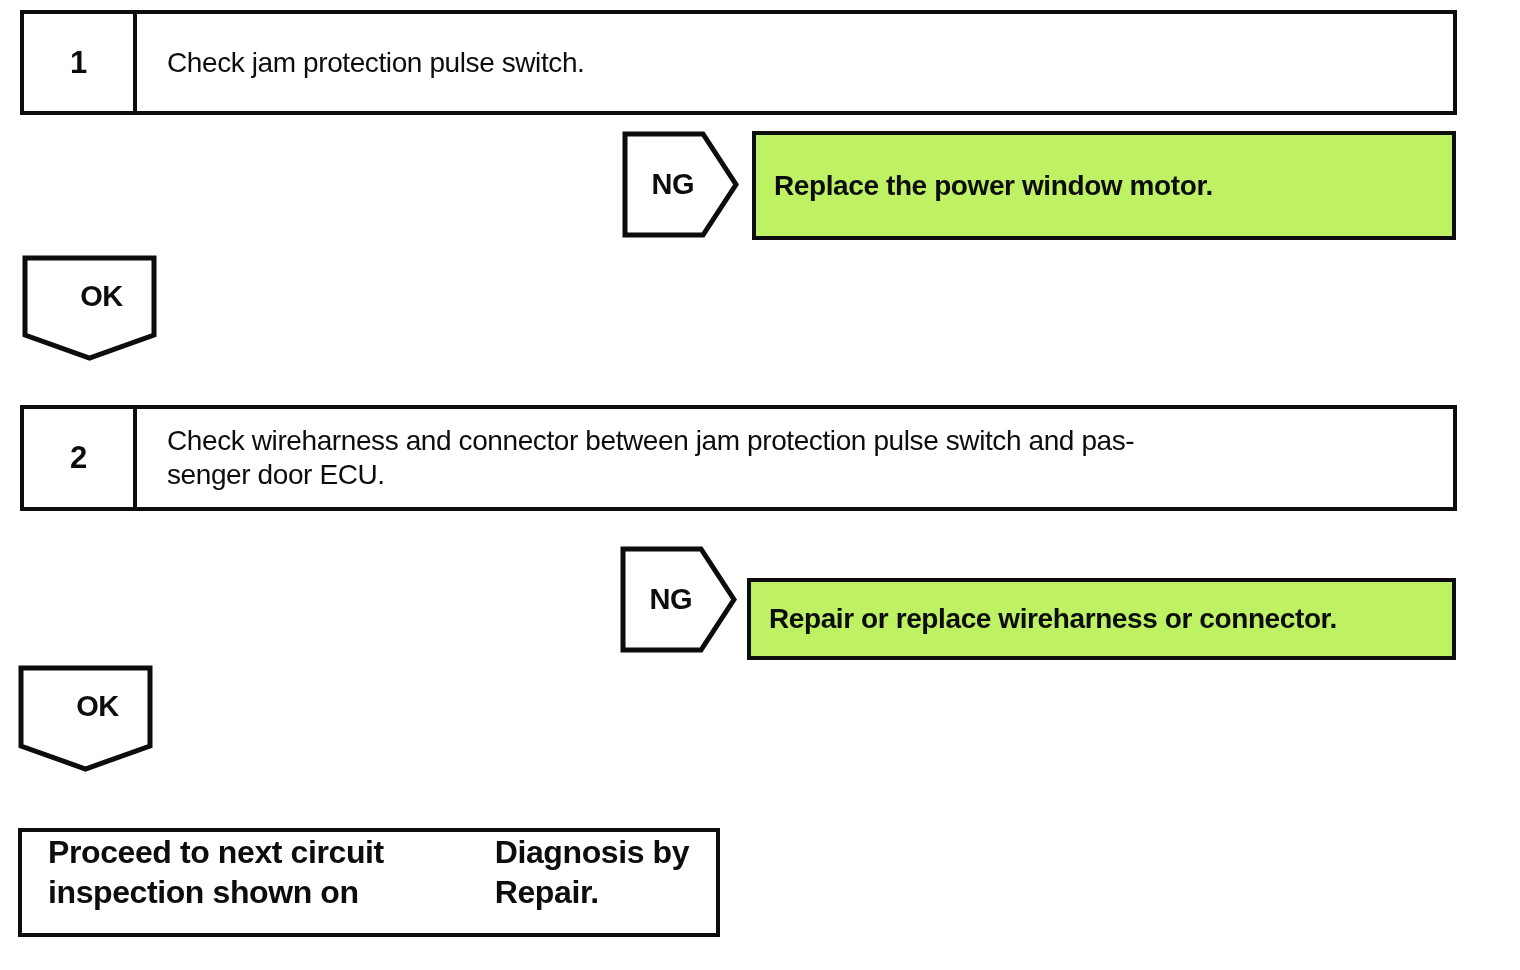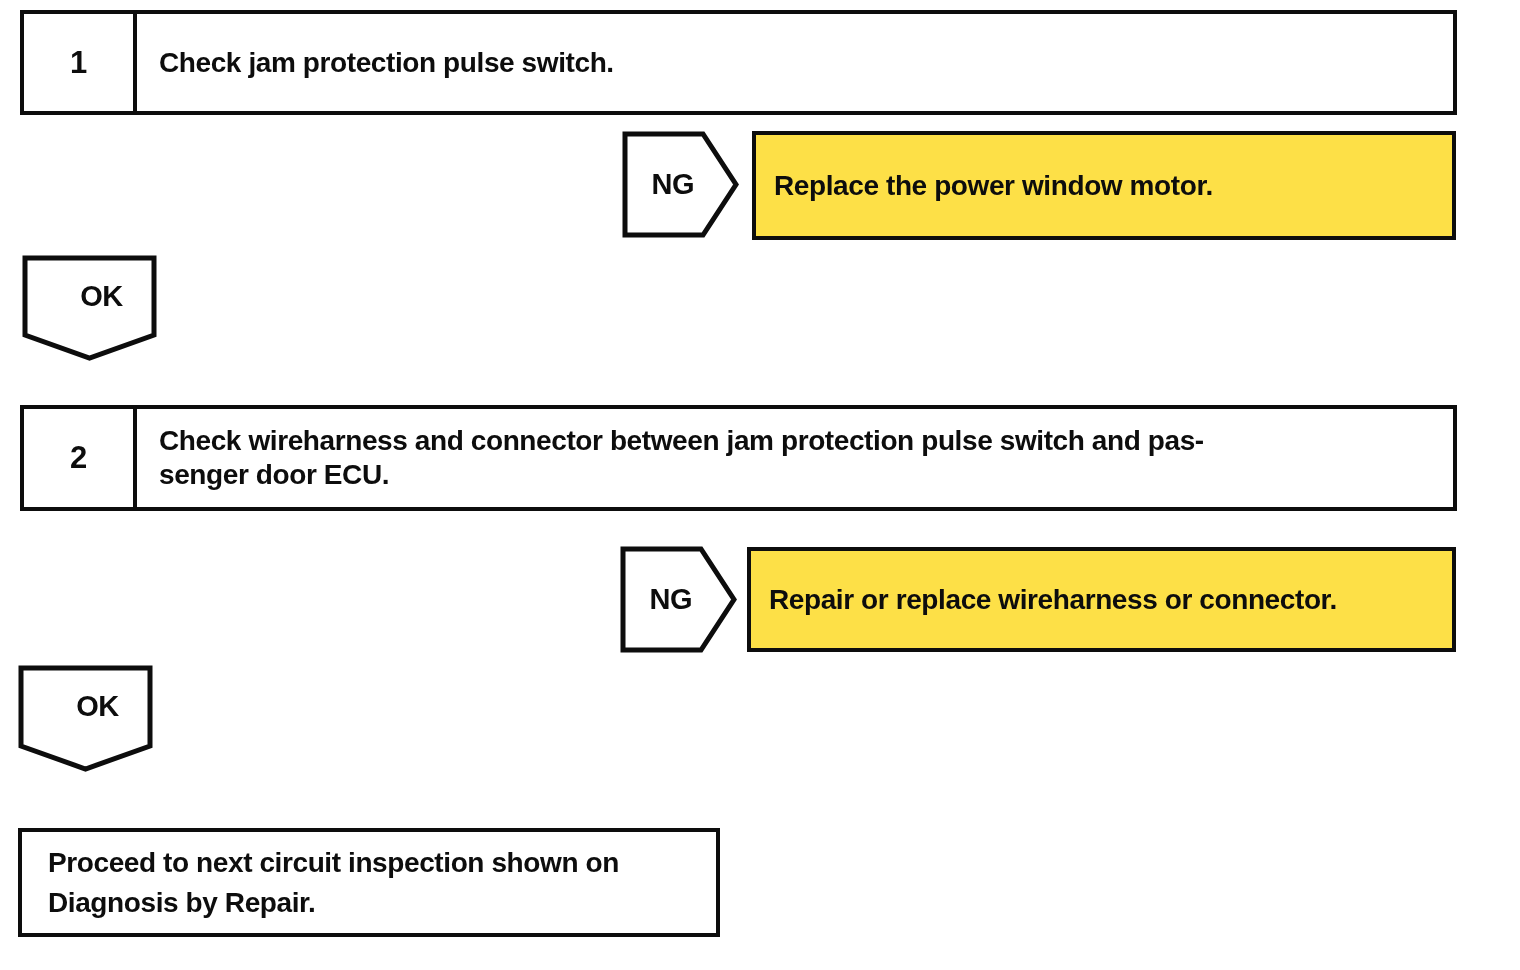--- a/index.html
+++ b/index.html
@@ -26,53 +26,53 @@
   .step-num {
     width: 113px;
     flex: 0 0 113px;
     border-right: 4px solid #0d0d0d;
     display: flex; align-items: center; justify-content: center;
     font-size: 31px; font-weight: 700;
   }
   .step-title {
     flex: 1;
     display: flex; flex-direction: column; justify-content: center;
-    padding-left: 22px; padding-right: 10px;
-    font-size: 28px; font-weight: 700; letter-spacing: -0.4px;
+    padding-left: 30px; padding-right: 10px;
+    font-size: 28px; font-weight: 400; letter-spacing: -0.4px;
     line-height: 34px;
   }
 
   
   .connector { position: absolute; text-decoration: underline; }
   .connector svg { position: absolute; left: 0; top: 0; width: 100%; height: 100%; }
   .connector svg polygon { fill: #ffffff; stroke: #0d0d0d; stroke-width: 5px; stroke-linejoin: miter; }
   .conn-label {
     position: absolute;
     display: flex; align-items: center; justify-content: center;
     font-size: 29px; font-weight: 700; letter-spacing: -0.4px;
   }
   .ng-label-pos { left: 0; top: 0; width: 86%; height: 100%; }
   .ok-label-pos { left: 12px; top: 0; width: 100%; height: 77%; }
 
   
   .result-box {
     border: 4px solid #0d0d0d;
-    background: #fde047;
+    background: #bef264;
     display: flex; align-items: center;
     padding-left: 18px; padding-right: 10px;
     font-size: 28px; font-weight: 700; letter-spacing: -0.4px;
   }
 
   
   .final-box {
     border: 4px solid #0d0d0d;
     background: #fff;
-    display: flex; flex-direction: column; justify-content: center;
+    display: flex; flex-direction: row; justify-content: center;
     padding-left: 26px; padding-right: 12px;
-    font-size: 28px; font-weight: 700; letter-spacing: -0.4px;
+    font-size: 32px; font-weight: 700; letter-spacing: -0.4px;
     line-height: 40px;
   }
 </style>
 </head>
 <body>
 
 <div class="canvas">
 
   <div class="abs step-box" style="left:20px; top:10px; width:1437px; height:105px;">
     <div class="step-num">1</div>
@@ -107,21 +107,21 @@
     </div>
   </div>
 
   <div class="connector" style="left:620px; top:546px; width:118px; height:107px;">
     <svg viewBox="0 0 118 107" preserveAspectRatio="none">
       <polygon points="3,3 81,3 114,53.5 81,104 3,104"></polygon>
     </svg>
     <span class="conn-label ng-label-pos">NG</span>
   </div>
 
-  <div class="abs result-box" style="left:747px; top:547px; width:709px; height:105px;">
+  <div class="abs result-box" style="left:747px; top:578px; width:709px; height:82px;">
     <span>Repair or replace wireharness or connector.</span>
   </div>
 
   <div class="connector" style="left:18px; top:665px; width:135px; height:108px;">
     <svg viewBox="0 0 135 108" preserveAspectRatio="none">
       <polygon points="3,3 132,3 132,81 67.5,104 3,81"></polygon>
     </svg>
     <span class="conn-label ok-label-pos">OK</span>
   </div>
 

